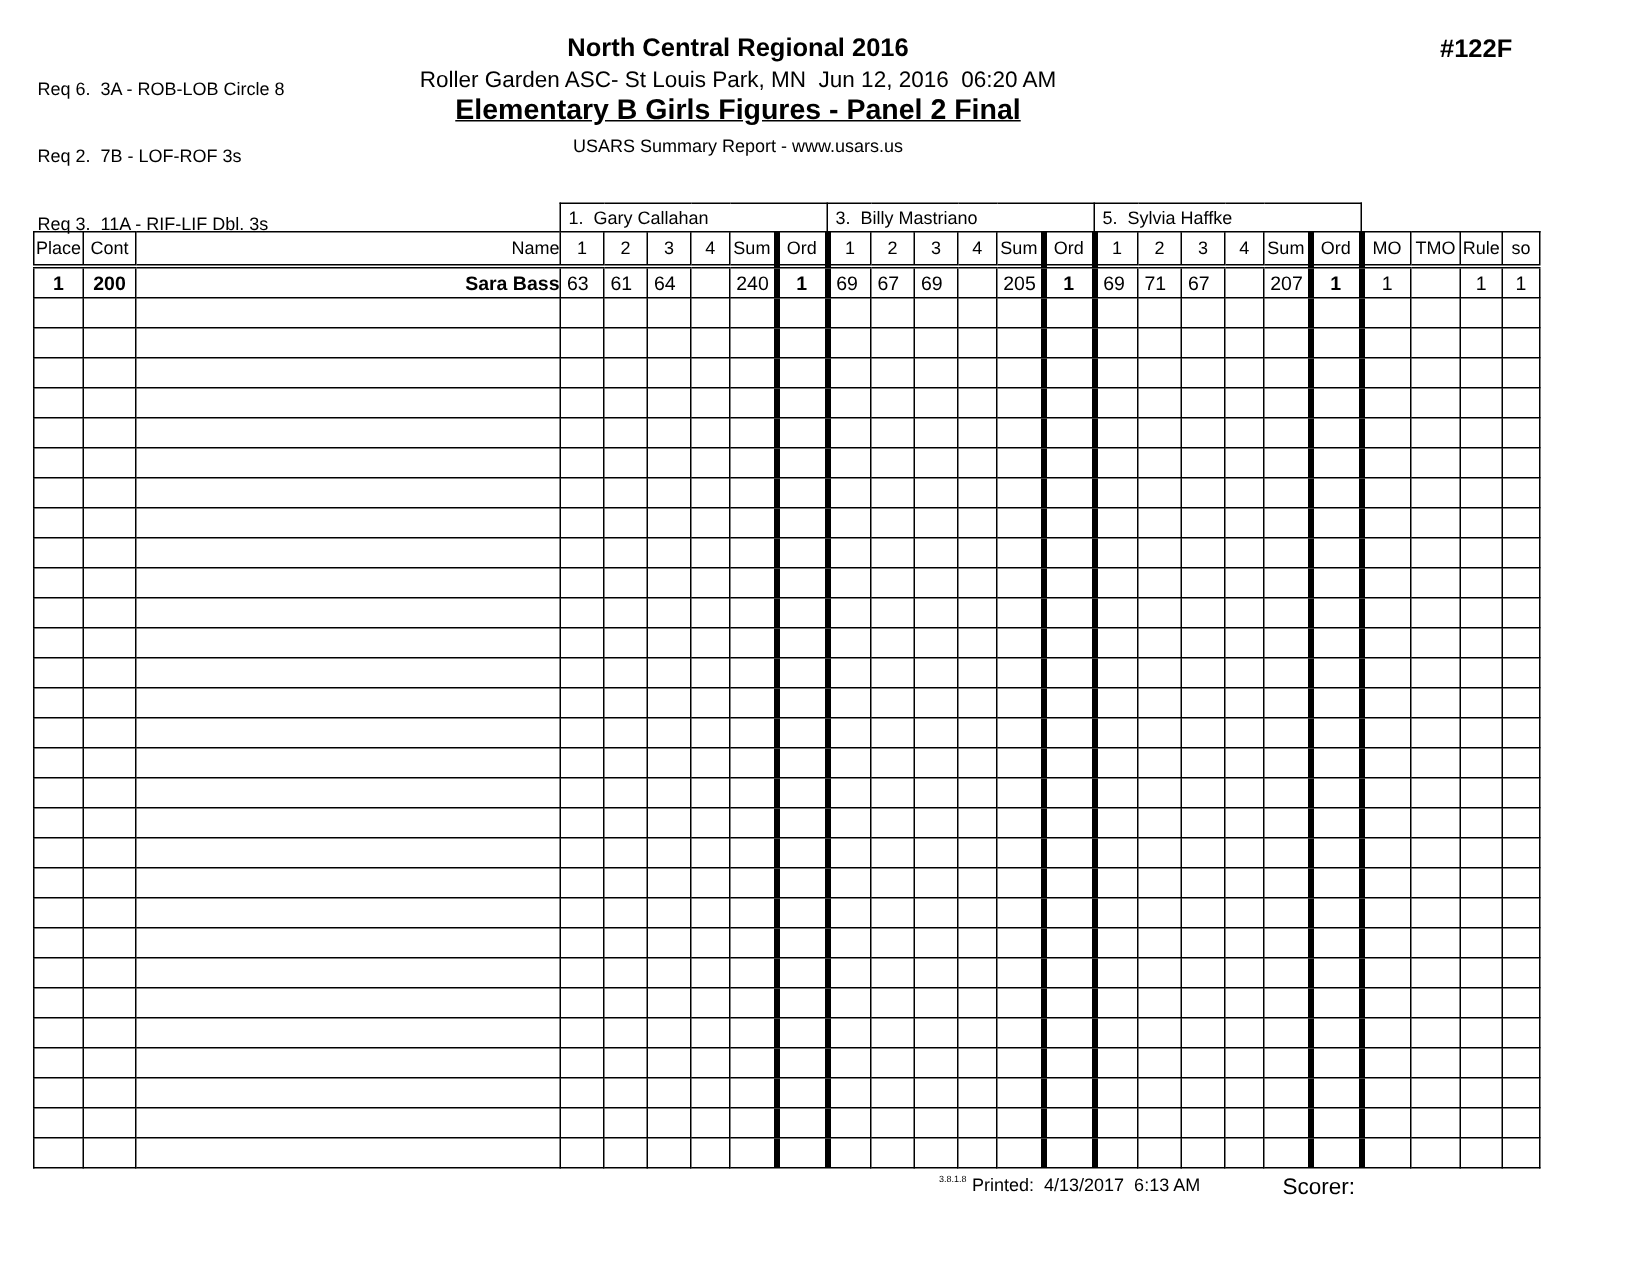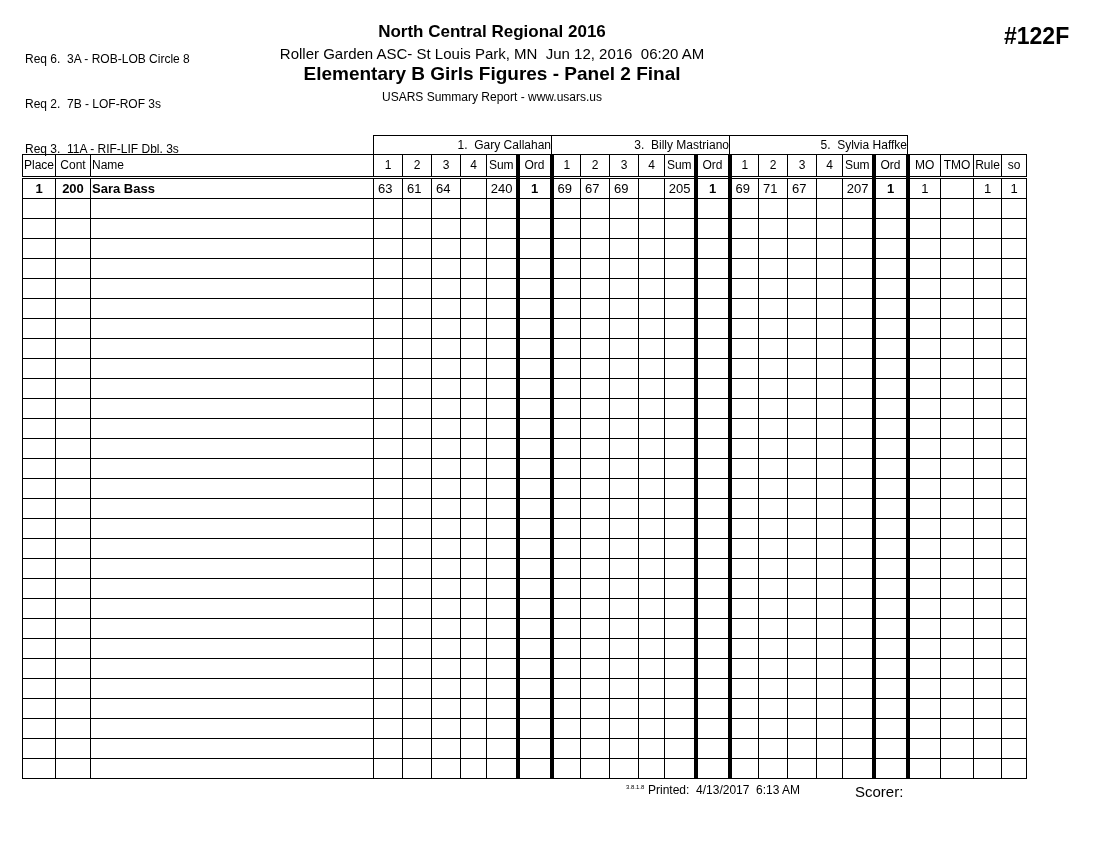--- a/index.html
+++ b/index.html
@@ -21,58 +21,58 @@
   }
 
   
   .title-line {
     left: 0; width: 984px;
     text-align: center;
     white-space: pre;
   }
   .t1 { top: 22px; font-size: 17px; font-weight: bold; }
   .t2 { top: 45px; font-size: 15px; }
-  .t3 { top: 63px; font-size: 19px; font-weight: bold; }
+  .t3 { top: 63px; font-size: 19px; font-weight: bold; text-decoration: underline; }
   .t4 { top: 90px; font-size: 12px; }
 
   .doc-number {
-    left: 1004px; top: 23px;
-    font-size: 23px; font-weight: bold;
+    left: 960px; top: 23px;
+    font-size: 17px; font-weight: bold;
   }
 
   
   .table-wrap { left: 22px; top: 135px; }
   table {
     border-collapse: collapse;
     table-layout: fixed;
   }
   td { padding: 0; overflow: hidden; white-space: nowrap; }
   .c {
     border: 1px solid #000;
     font-size: 13px;
     text-align: center;
     height: 19px;
     line-height: 19px;
   }
   tr.judge-row td { border: none; height: 18px; }
   tr.judge-row td.judge-box {
     border: 1px solid #000;
     font-size: 12px;
-    text-align: right;
+    text-align: left;
     padding-left: 5px;
     white-space: pre;
     line-height: 17px;
   }
   tr.header-row .c {
     font-size: 12px;
     height: 21px; line-height: 21px;
     border-bottom: 3px double #000;
     margin-left: 32px;
   }
-  .name-cell { text-align: left; padding-left: 1px; }
+  .name-cell { text-align: right; padding-left: 1px; }
   .score-cell { text-align: left; padding-left: 4px; }
   .sum-cell { text-align: right; padding-right: 3px; }
   tr.header-row .sum-cell { text-align: center; padding-right: 0; }
   .ord-cell {
     border-left: 4px solid #000;
     border-right: 4px solid #000;
     font-weight: bold;
   }
   tr.header-row .ord-cell { font-weight: normal; }
   .bold { font-weight: bold; }

